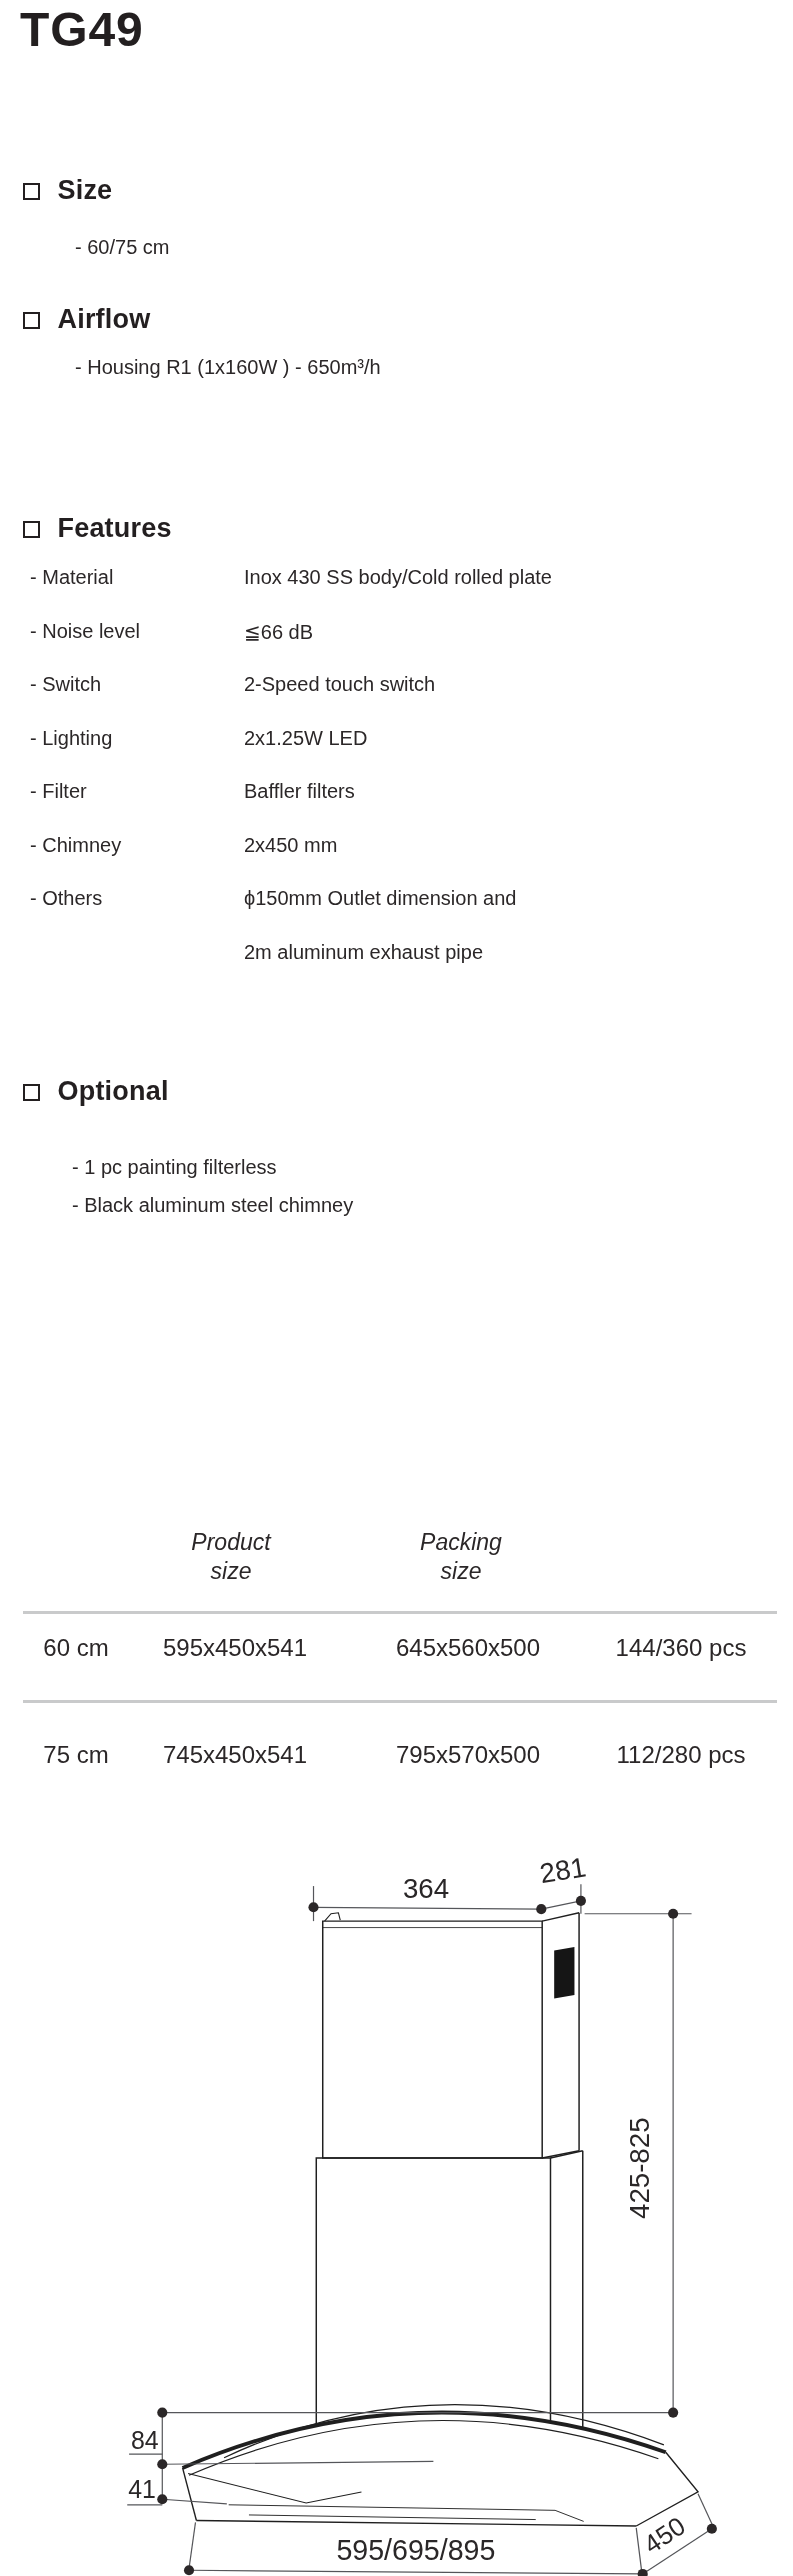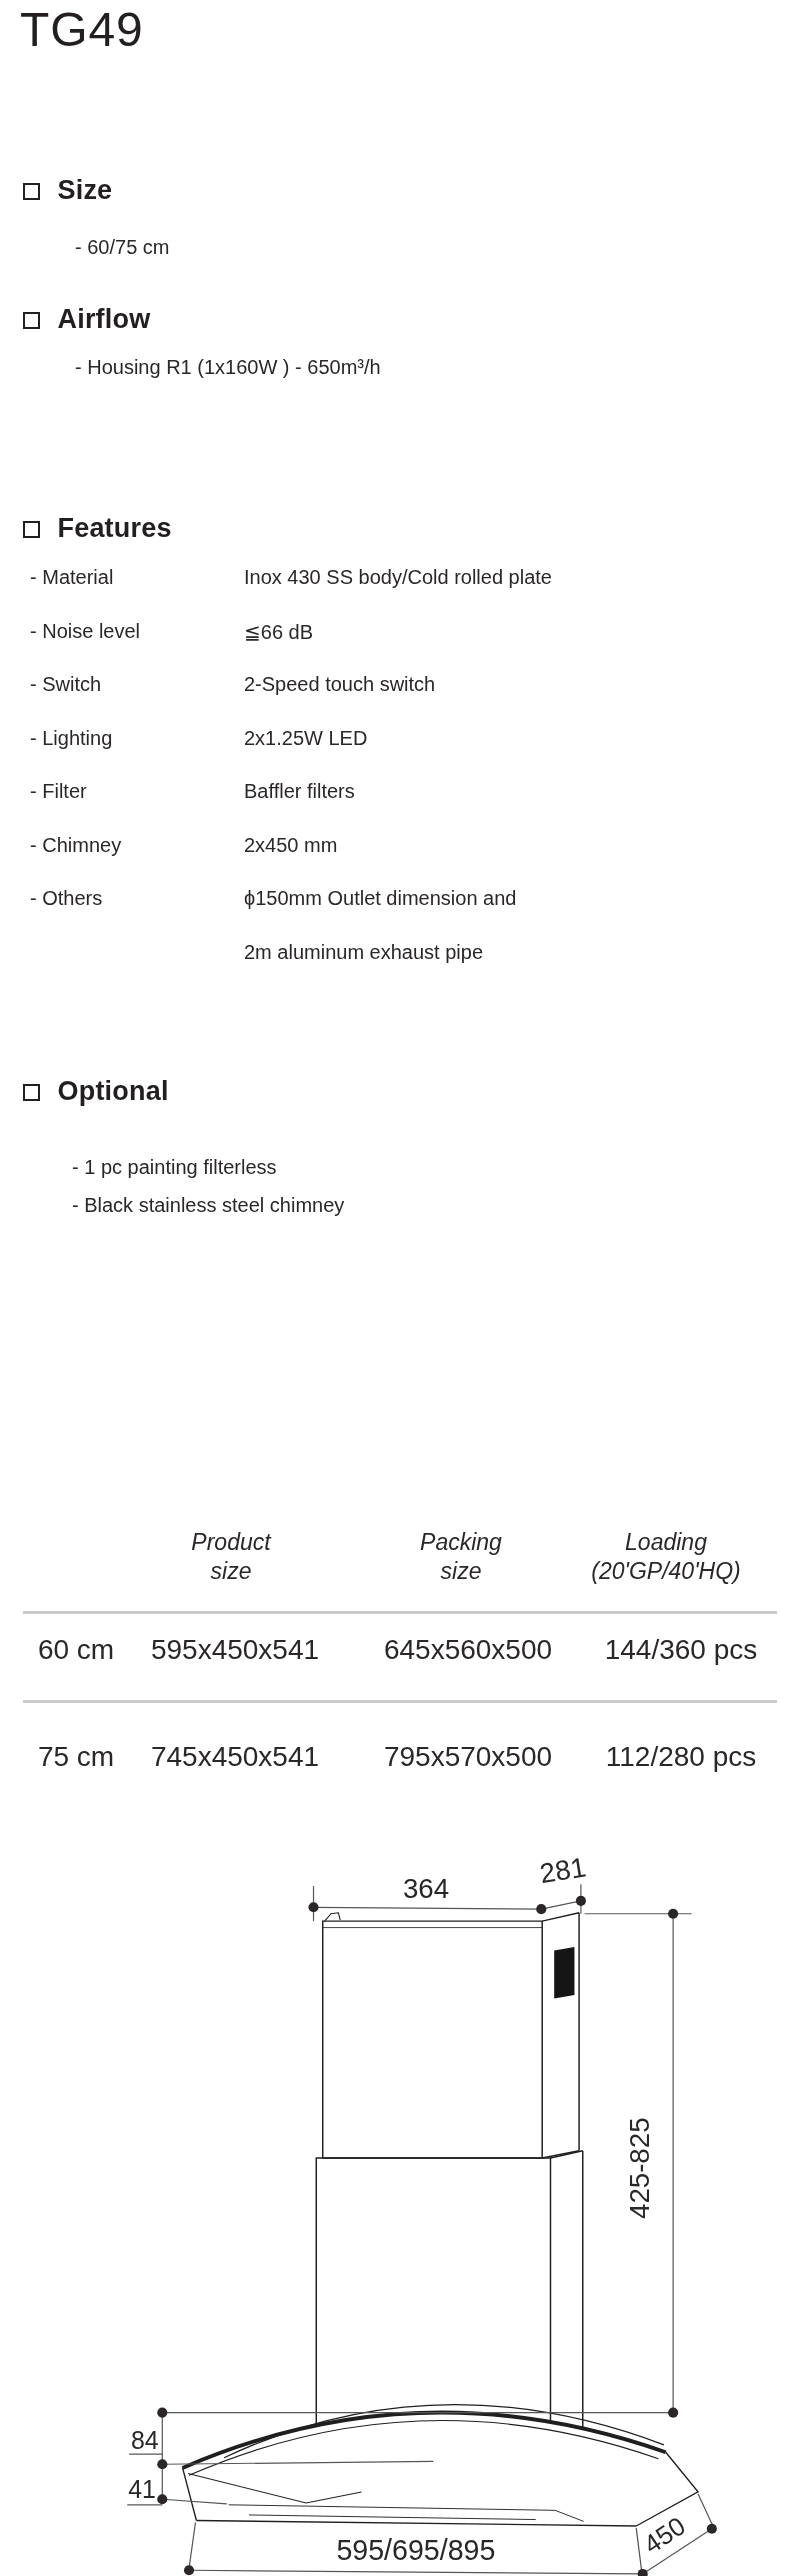--- a/index.html
+++ b/index.html
@@ -1,26 +1,26 @@
 <!DOCTYPE html>
 <html style="font-size:14.8px"><head>
 <meta charset="utf-8">
 <style>
   html,body{margin:0;padding:0;background:#fff;}
   .page{position:relative;width:793px;height:2576px;background:#ffffff;overflow:hidden;
         font-family:"Liberation Sans","DejaVu Sans",sans-serif;color:#2b2728;}
-  .h1{position:absolute;left:20px;top:1.8px;font-size:48px;font-weight:400;color:#231f20;letter-spacing:0.9px;}
+  .h1{position:absolute;left:20px;top:1.8px;font-size:48px;font-weight:700;color:#231f20;letter-spacing:0.9px;}
   .sec{position:absolute;left:23px;display:flex;align-items:center;gap:17.5px;}
   .sec .box{width:13px;height:13px;border:2.8px solid #231f20;flex:0 0 auto;margin-top:2.8px;}
   .sec .t{font-size:27px;font-weight:700;color:#231f20;letter-spacing:0.2px;}
   .item{position:absolute;font-size:20px;white-space:nowrap;color:#2b2728;margin-left:32px;}
   .flabel{position:absolute;left:30px;font-size:20px;white-space:nowrap;}
   .fvalue{position:absolute;left:244px;font-size:20px;white-space:nowrap;}
   .hdr{position:absolute;font-size:23px;line-height:29px;text-align:center;transform:translateX(-50%);white-space:nowrap;font-style:italic;}
-  .cell{position:absolute;font-size:28px;transform:translateX(-50%);white-space:nowrap;}
+  .cell{position:absolute;font-size:24px;transform:translateX(-50%);white-space:nowrap;}
   .rule{position:absolute;left:23px;width:754px;height:2.8px;background:#c9cacb;}
   svg text{font-family:"Liberation Sans","DejaVu Sans",sans-serif;fill:#2a2728;}
   .drawing{position:absolute;left:0;top:1766px;width:793px;height:810px;}
 </style>
 </head>
 <body>
 
 <div class="page">
 
   <div class="h1">TG49</div>
@@ -55,34 +55,30 @@
   <div class="fvalue" style="top:834px">2x450 mm</div>
   <div class="flabel" style="top:887px">- Others</div>
   <div class="fvalue" style="top:887px">ϕ150mm Outlet dimension and</div>
   <div class="fvalue" style="top:941px">2m aluminum exhaust pipe</div>
 
   <div class="sec" style="top:1076px">
     <span class="box"></span>
     <span class="t">Optional</span>
   </div>
   <div class="item" style="left:40px;top:1156px">- 1 pc painting filterless</div>
-  <div class="item" style="left:40px;top:1194px">- Black stainless steel chimney</div>
+  <div class="item" style="left:40px;top:1194px">- Black aluminum steel chimney</div>
 
 
   <div class="hdr" style="left:231px;top:1528px">
     <div>Product</div>
       <div>size</div>
   </div>
   <div class="hdr" style="left:461px;top:1528px">
     <div>Packing</div>
       <div>size</div>
-  </div>
-  <div class="hdr" style="left:666px;top:1528px">
-    <div>Loading</div>
-      <div>(20'GP/40'HQ)</div>
   </div>
 
   <div class="rule" style="top:1611px"></div>
 
   <div class="cell" style="left:76px;top:1634px">60 cm</div>
   <div class="cell" style="left:235px;top:1634px">595x450x541</div>
   <div class="cell" style="left:468px;top:1634px">645x560x500</div>
   <div class="cell" style="left:681px;top:1634px">144/360 pcs</div>
 
   <div class="rule" style="top:1700px"></div>

